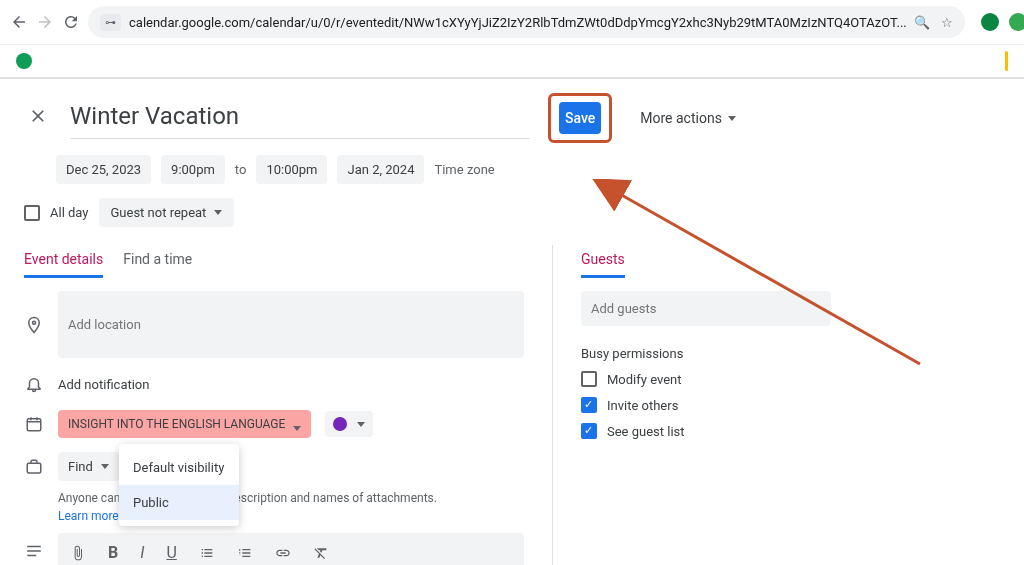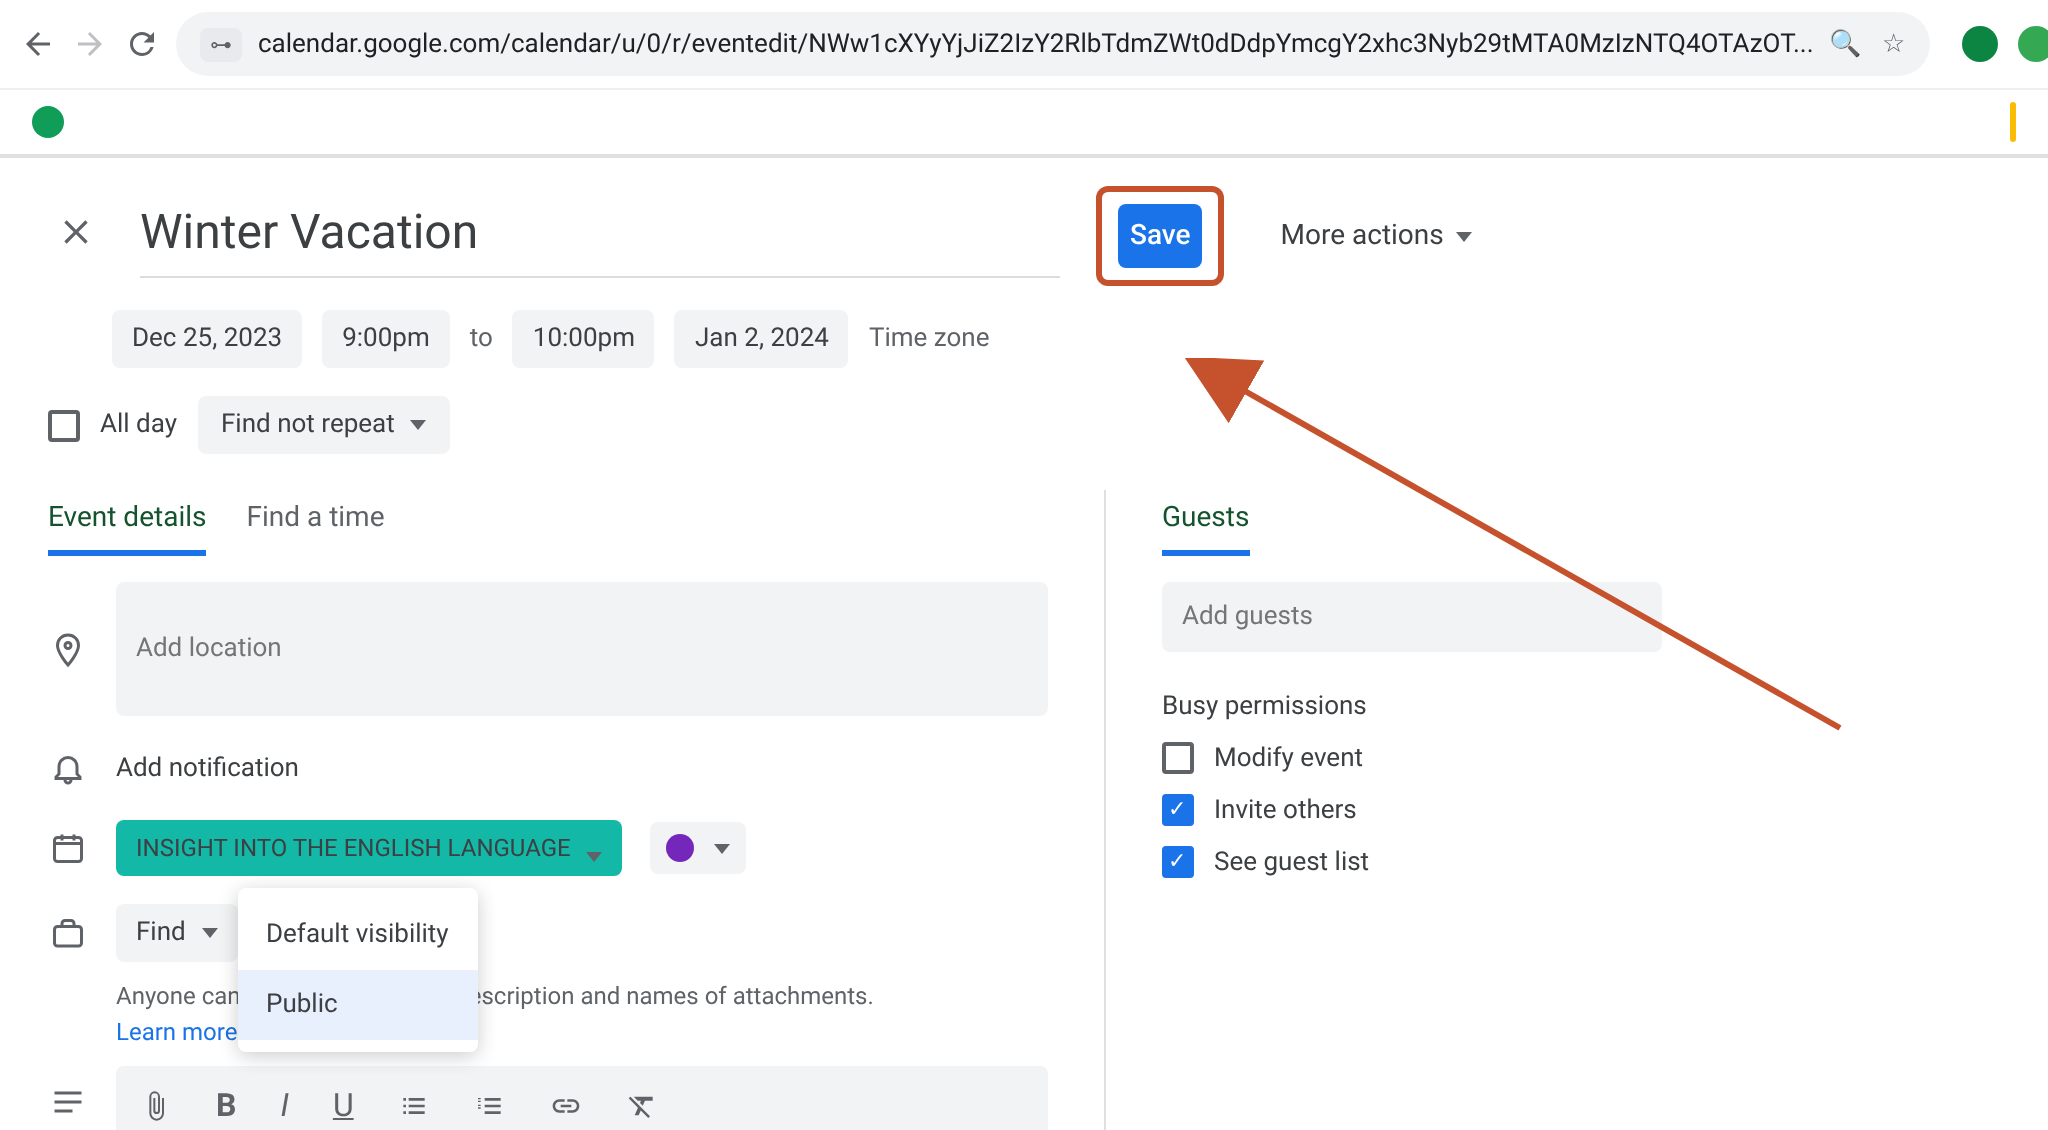--- a/index.html
+++ b/index.html
@@ -41,28 +41,28 @@
     .repeat-chip { background: #f1f3f4; border-radius: 4px; padding: 7px 12px; font-size: 13px; color: #3c4043; display: flex; align-items: center; gap: 8px; cursor: pointer;}
     .caret-down { border-top: 5px solid #5f6368; border-left: 4px solid transparent; border-right: 4px solid transparent; width: 0; height: 0;}
     .caret-up { border-bottom: 5px solid #5f6368; border-left: 4px solid transparent; border-right: 4px solid transparent; width: 0; height: 0;}
     
     .two-col { display: flex; gap: 28px;}
     .left-col { width: 500px;}
     .right-col { width: 250px;}
     
     .tabs { display: flex; gap: 20px; border-bottom: 1px solid transparent; margin-bottom: 12px;}
     .tab { font-size: 14px; color: #5f6368; padding: 6px 0 8px 0; cursor: pointer;}
-    .tab.active { color: #14532d; border-bottom: 3px solid #1a73e8;}
+    .tab.active { color: #be185d; border-bottom: 3px solid #1a73e8;}
     
     .form-row { display: flex; align-items: center; gap: 14px; margin-bottom: 14px; min-height: 24px;}
     .row-icon { width: 20px; height: 20px; color: #5f6368; display: flex; align-items: center; justify-content: center; flex-shrink: 0;}
     .row-icon svg { width: 18px; height: 18px; }
     .loc-input { flex: 1; background: #f1f3f4; border: none; border-radius: 4px; padding: 26px 10px; font-size: 13px; color: #5f6368; outline: none;}
     .add-notif { font-size: 13px; color: #3c4043; cursor: pointer;}
-    .cal-chip { background: #14b8a6; border-radius: 4px; padding: 7px 10px; font-size: 12px; color: #3c4043; display: flex; align-items: flex-end; gap: 8px; cursor: pointer;}
+    .cal-chip { background: #fca5a5; border-radius: 4px; padding: 7px 10px; font-size: 12px; color: #3c4043; display: flex; align-items: flex-end; gap: 8px; cursor: pointer;}
     .color-dot { width: 14px; height: 14px; border-radius: 50%; background: #7627bb; cursor: pointer;}
     .color-wrap { display: flex; align-items: center; gap: 10px; background: #f1f3f4; border-radius: 4px; padding: 6px 8px;}
     
     .busy-chip { background: #f1f3f4; border-radius: 4px; padding: 7px 10px; font-size: 13px; color: #3c4043; display: flex; align-items: center; gap: 8px; cursor: pointer;}
     .vis-chip { background: #dadce0; border-radius: 4px; padding: 7px 10px; font-size: 13px; color: #3c4043; display: flex; align-items: center; gap: 10px; cursor: pointer;}
     
     .vis-help { font-size: 12px; color: #5f6368; margin-left: 34px; margin-top: -4px; margin-bottom: 4px;}
     .learn-more { font-size: 12px; color: #1a73e8; margin-left: 34px; margin-bottom: 10px; cursor: pointer;}
     
     .desc-row { display: flex; align-items: flex-start; gap: 14px;}
@@ -145,21 +145,21 @@
     <span class="to-text">to</span>
     <div class="chip">10:00pm</div>
     <div class="chip">Jan 2, 2024</div>
     <span class="tz">Time zone</span>
   </div>
 
   <div class="allday-row">
     <div class="checkbox"></div>
     <span class="allday-label">All day</span>
     <div class="repeat-chip">
-      <span>Find not repeat</span>
+      <span>Guest not repeat</span>
       <span class="caret-down"></span>
     </div>
   </div>
 
   <div class="two-col">
 
     <div class="left-col">
       <div class="tabs">
         <div class="tab active">Event details</div>
         <div class="tab">Find a time</div>

